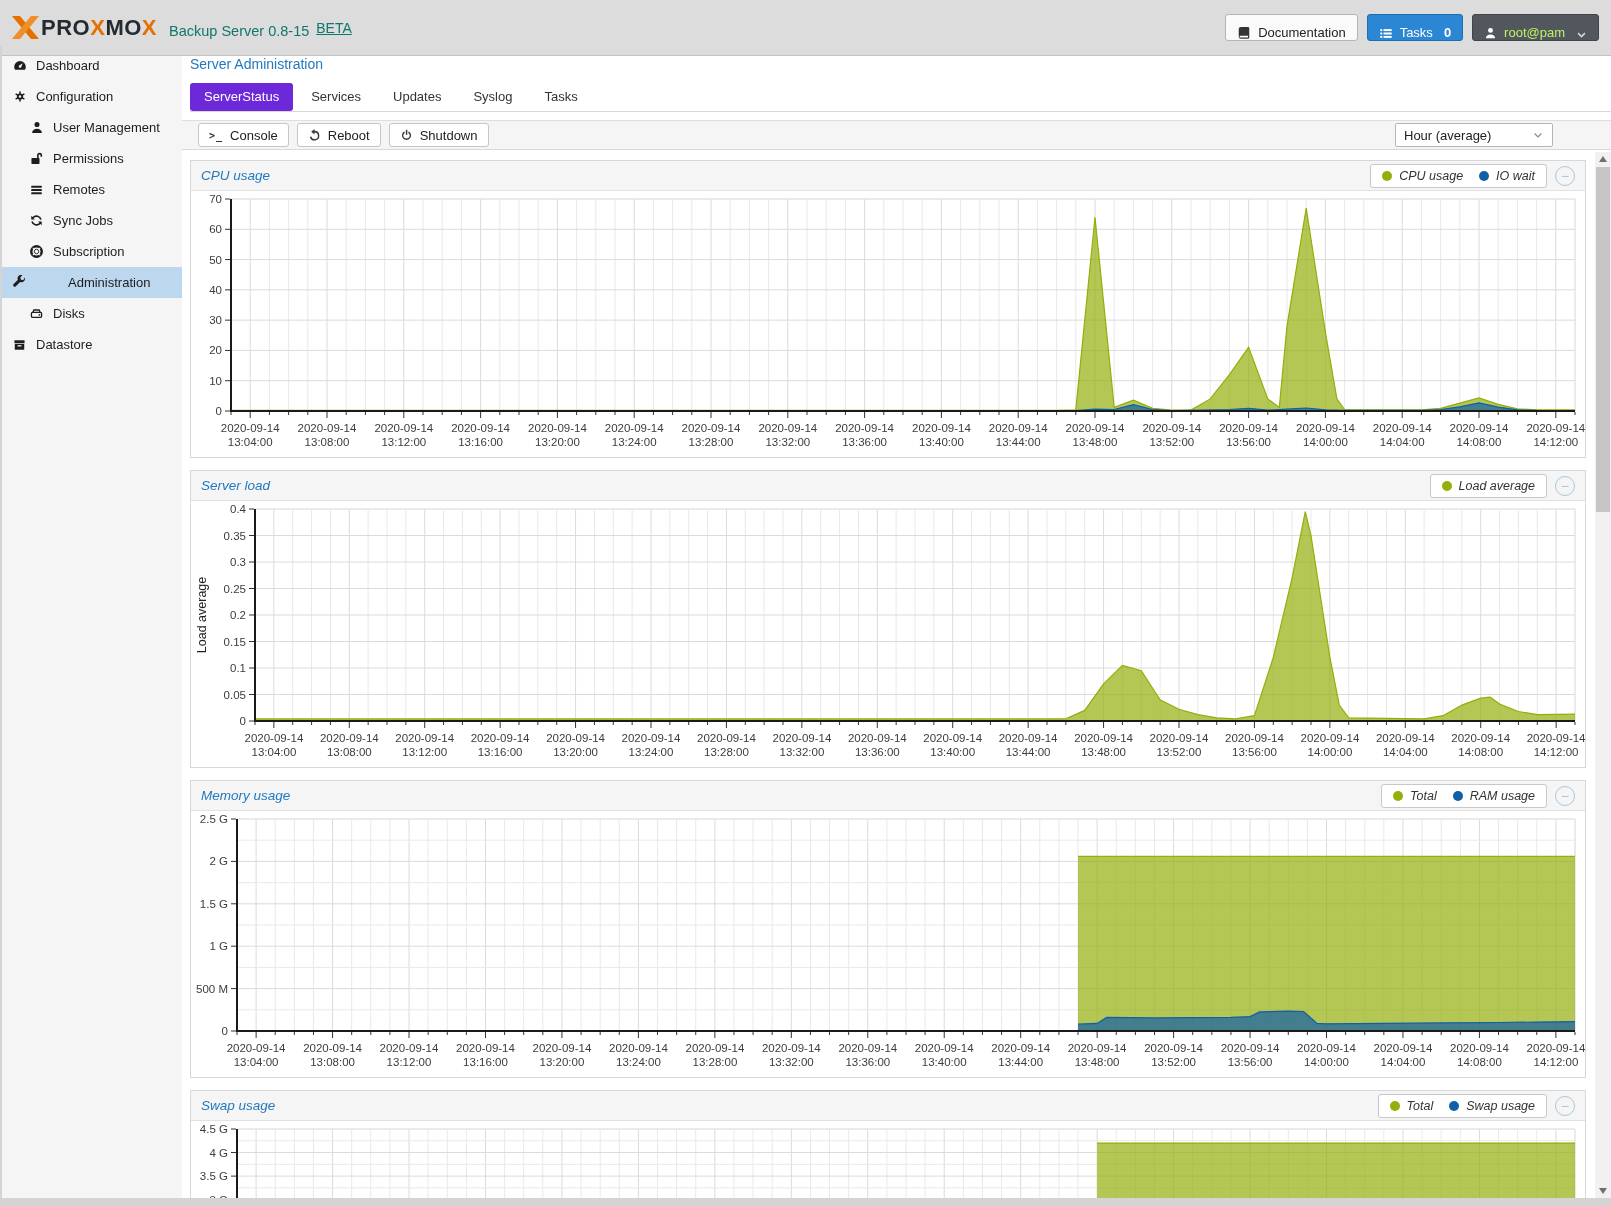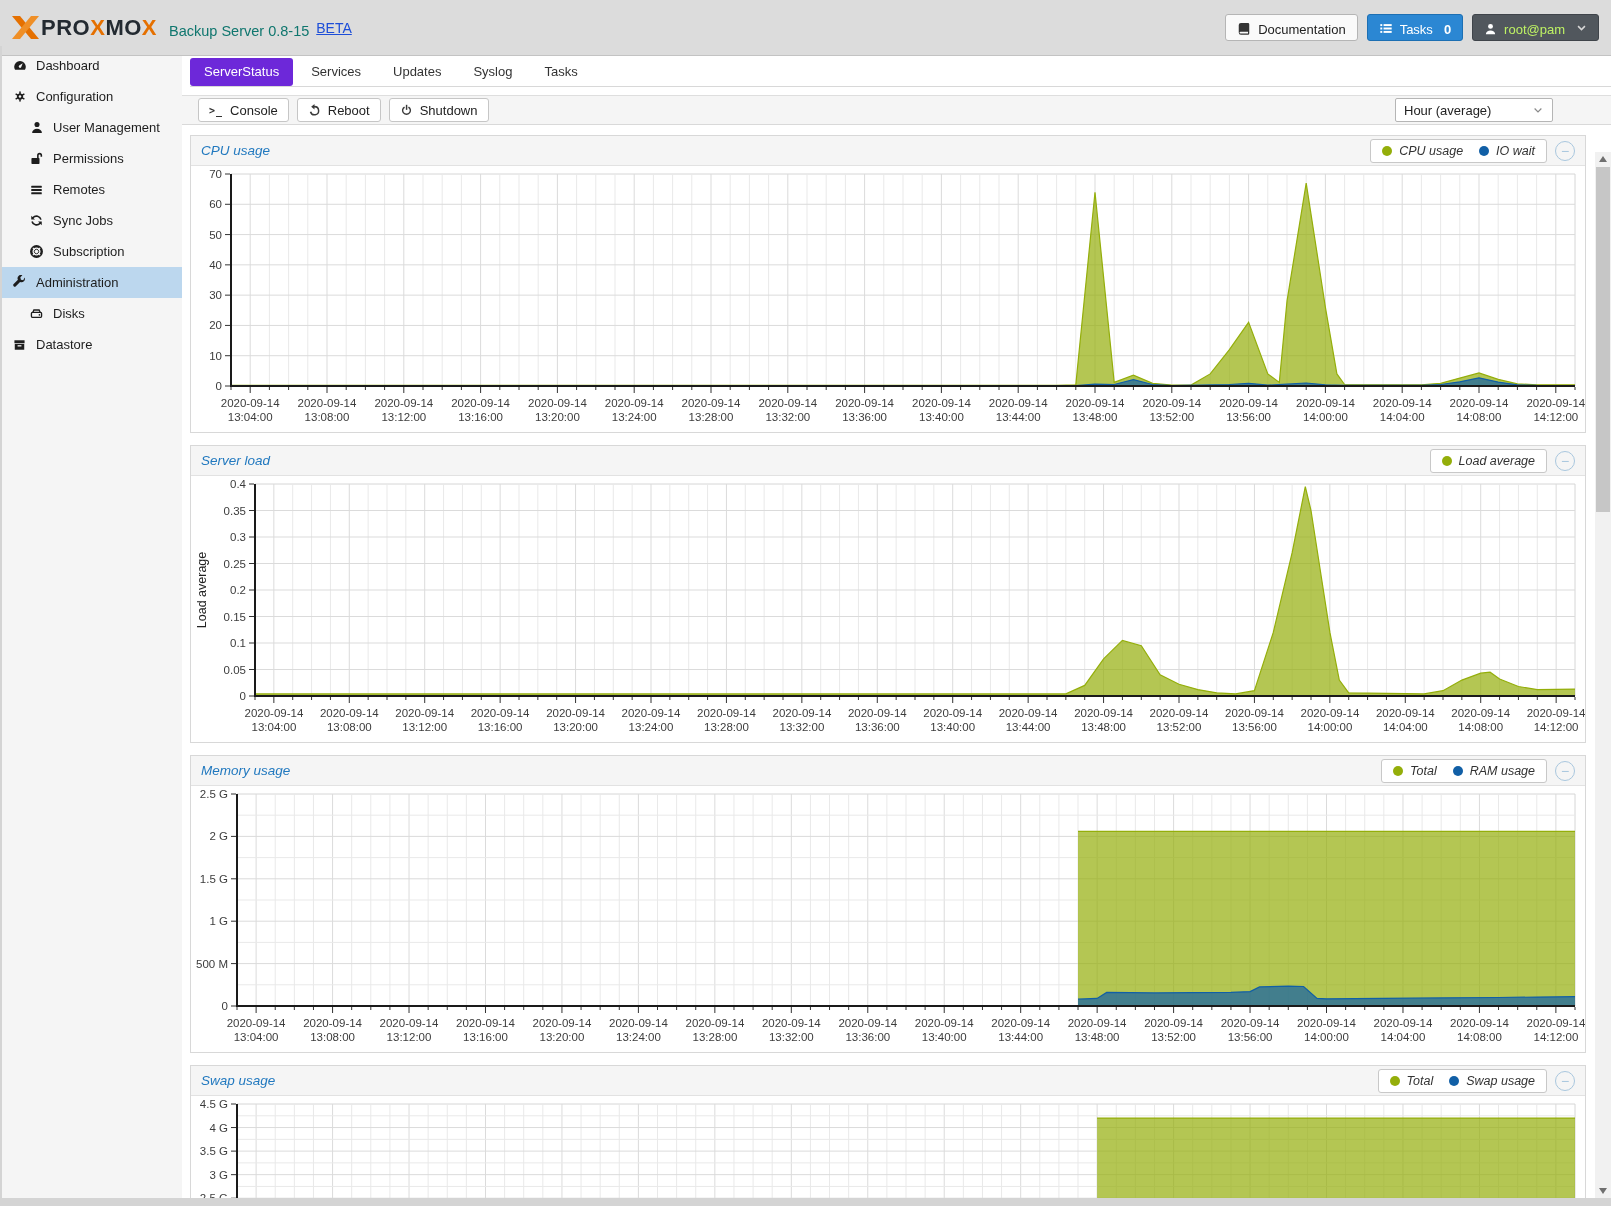--- a/index.html
+++ b/index.html
@@ -8,37 +8,37 @@
   body { position:relative; }
 
   
   #topbar { position:absolute; top:0; left:0; width:1611px; height:56px;
     background:#dcdcdc; border-bottom:1px solid #c3c3c3;
     display:flex; align-items:center; padding:0 12px; z-index:30; }
   .logo { display:flex; align-items:center; gap:2px; }
   .logo-word { font-size:22px; font-weight:bold; letter-spacing:.5px; color:#232a31; }
   .logo-word .ox { color:#e57000; }
   .product-name { margin-left:12px; font-size:14.5px; color:#0f766e;margin-top:6px; }
-  .beta-link { margin-left:7px; font-size:14px; color:#1d4ed8; text-decoration:underline; }
+  .beta-link { margin-left:7px; font-size:14px; color:#0f766e; text-decoration:underline; }
   #topbar .spacer { flex:1; }
-  .tb-btn { display:flex; align-items:flex-start; gap:7px; height:27px; padding:7px 11px;
+  .tb-btn { display:flex; align-items:flex-end; gap:7px; height:27px; padding:0 11px;
     border-radius:3px; font-size:13px; cursor:default; margin-left:9px; }
   .tb-btn.light { background:#fafafa; border:1px solid #b5b5b5; color:#222; }
   .tb-btn.blue  { background:#2b87d3; border:1px solid #1c6fb3; color:#fff; }
   .tb-btn.dark  { background:#51575d; border:1px solid #3f444a; color:#bef264; }
   .tb-btn .count { font-weight:bold; margin-left:4px; }
 
   
   #sidebar { position:absolute; top:47px; left:0; width:217px; bottom:8px;
     background:#f5f5f5; border-right:1px solid #d9d9d9; padding-top:3px; }
   .side-item { display:flex; align-items:center; height:31px; font-size:13px;
     color:#1d1d1d; padding-right:8px; cursor:default; }
   .side-item.lvl0 { padding-left:11px; }
   .side-item.lvl1 { padding-left:28px; }
-  .side-item.selected { background:#bcd7ee; }
+  .side-item.selected { background:#bcd7ee;gap:32px; }
   .side-item .sicon { width:17px; height:16px; margin-right:8px; color:#1d1d1d;
     display:inline-flex; align-items:center; justify-content:center; flex:none; }
   .side-item .arrow { margin-left:auto; color:#9a9a9a; font-size:11px; }
 
   
   #chrome-bottom { position:absolute; left:0; bottom:0; width:1611px; height:8px; background:#d4d4d4; z-index:40; }
   #chrome-left { position:absolute; left:0; top:46px; bottom:0; width:2px; background:#d4d4d4; z-index:41; }
 
   
   #content { position:absolute; top:47px; left:182px; right:0; bottom:8px; background:#fff;
@@ -237,20 +237,21 @@
           <rect x="2.6" y="6.8" width="10.8" height="6.6" fill="currentColor"></rect>
           <rect x="5.8" y="8.2" width="4.4" height="1.5" fill="#f5f5f5"></rect>
         </svg>
       </span>
       <span>Datastore</span>
       <span class="arrow">▾</span>
     </div>
   </div>
 
 <div id="content">
+  <div class="page-title">Server Administration</div>
 
   <div class="tabs">
     <div class="tab active">ServerStatus</div>
     <div class="tab">Services</div>
     <div class="tab">Updates</div>
     <div class="tab">Syslog</div>
     <div class="tab">Tasks</div>
   </div>
 
   <div class="toolbar">

